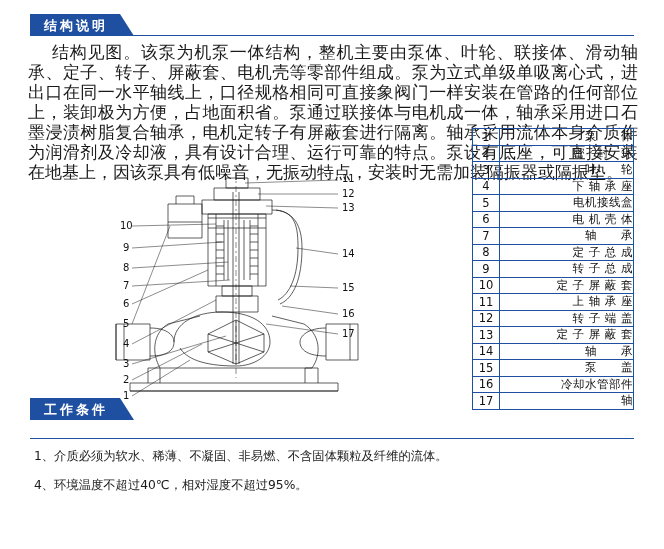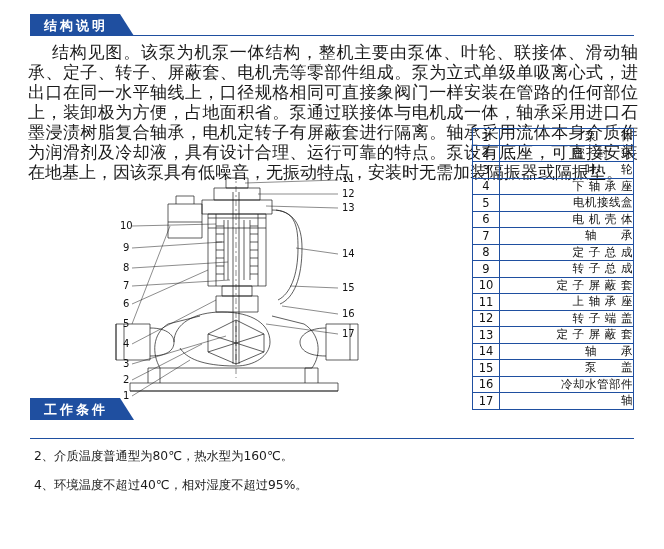--- a/index.html
+++ b/index.html
@@ -322,18 +322,18 @@
   </table>
 
   <div class="section-header" id="hdr-conditions">
     <div class="tab">工作条件</div>
     <div class="tail"></div>
   </div>
   <div class="hdr-underline" id="ul-conditions"></div>
 
   <div class="conditions">
     <ol id="conditions-list">
-        <li>2、介质温度普通型为80℃，热水型为160℃。</li>
+        <li>1、介质必须为软水、稀薄、不凝固、非易燃、不含固体颗粒及纤维的流体。</li>
         <li>4、环境温度不超过40℃，相对湿度不超过95%。</li>
       </ol>
   </div>
 
 </div>
 
 </body></html>

